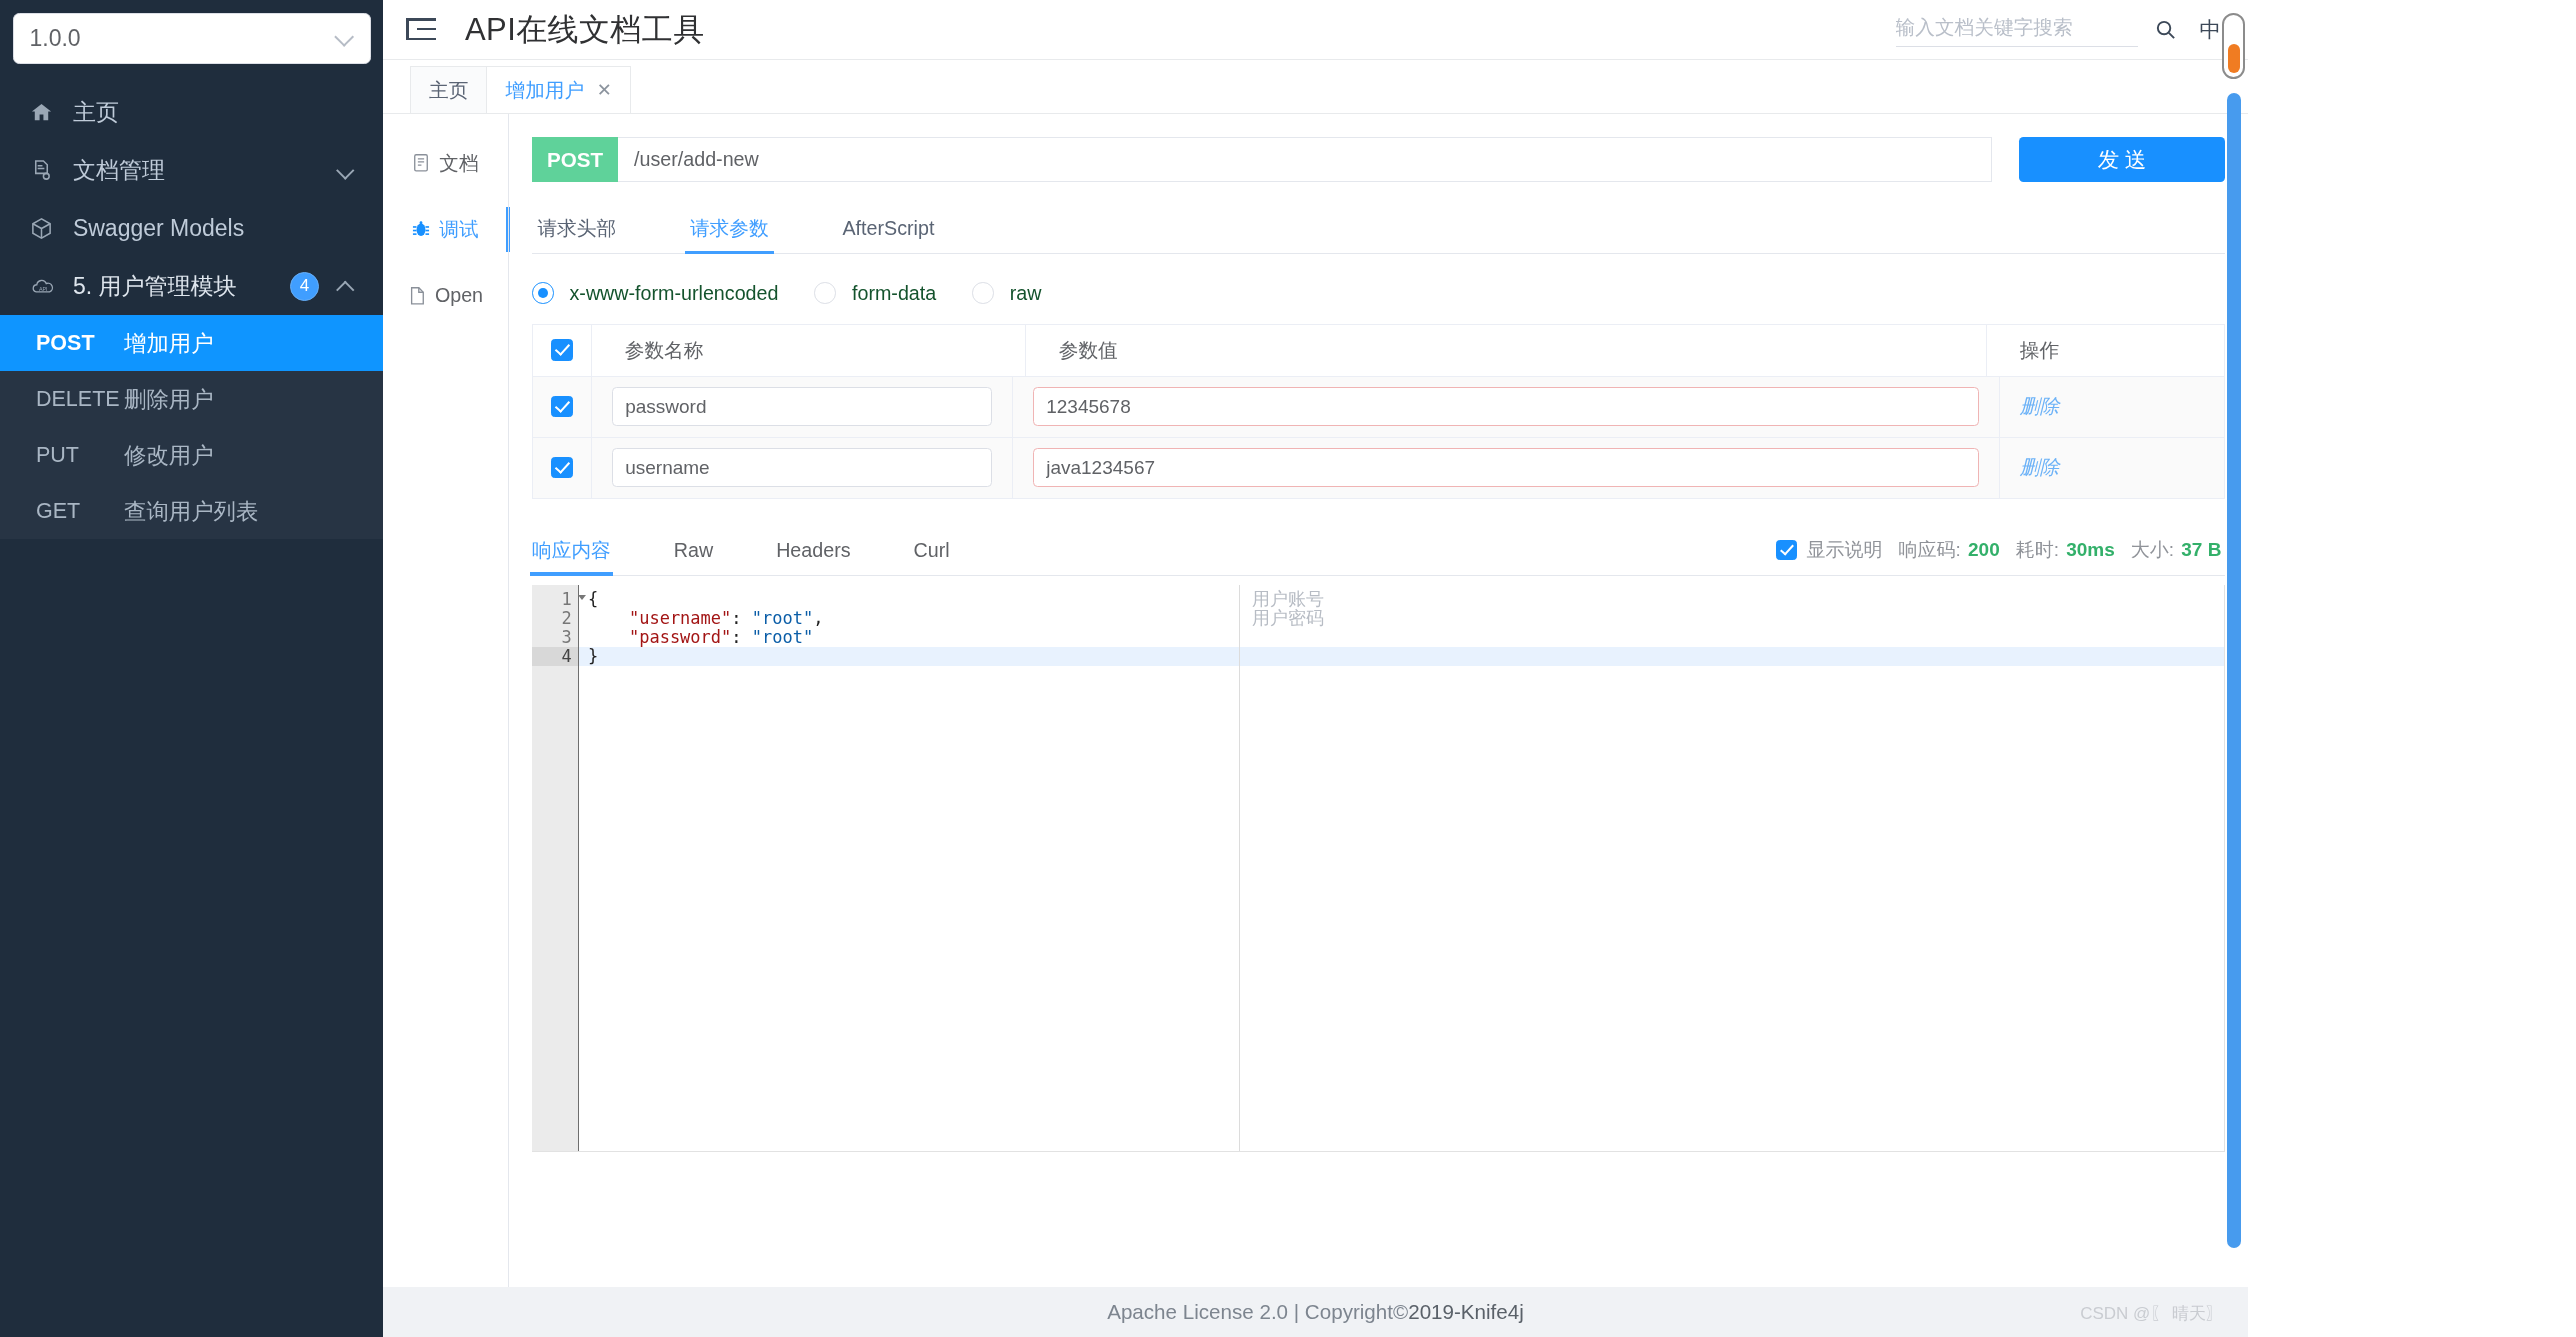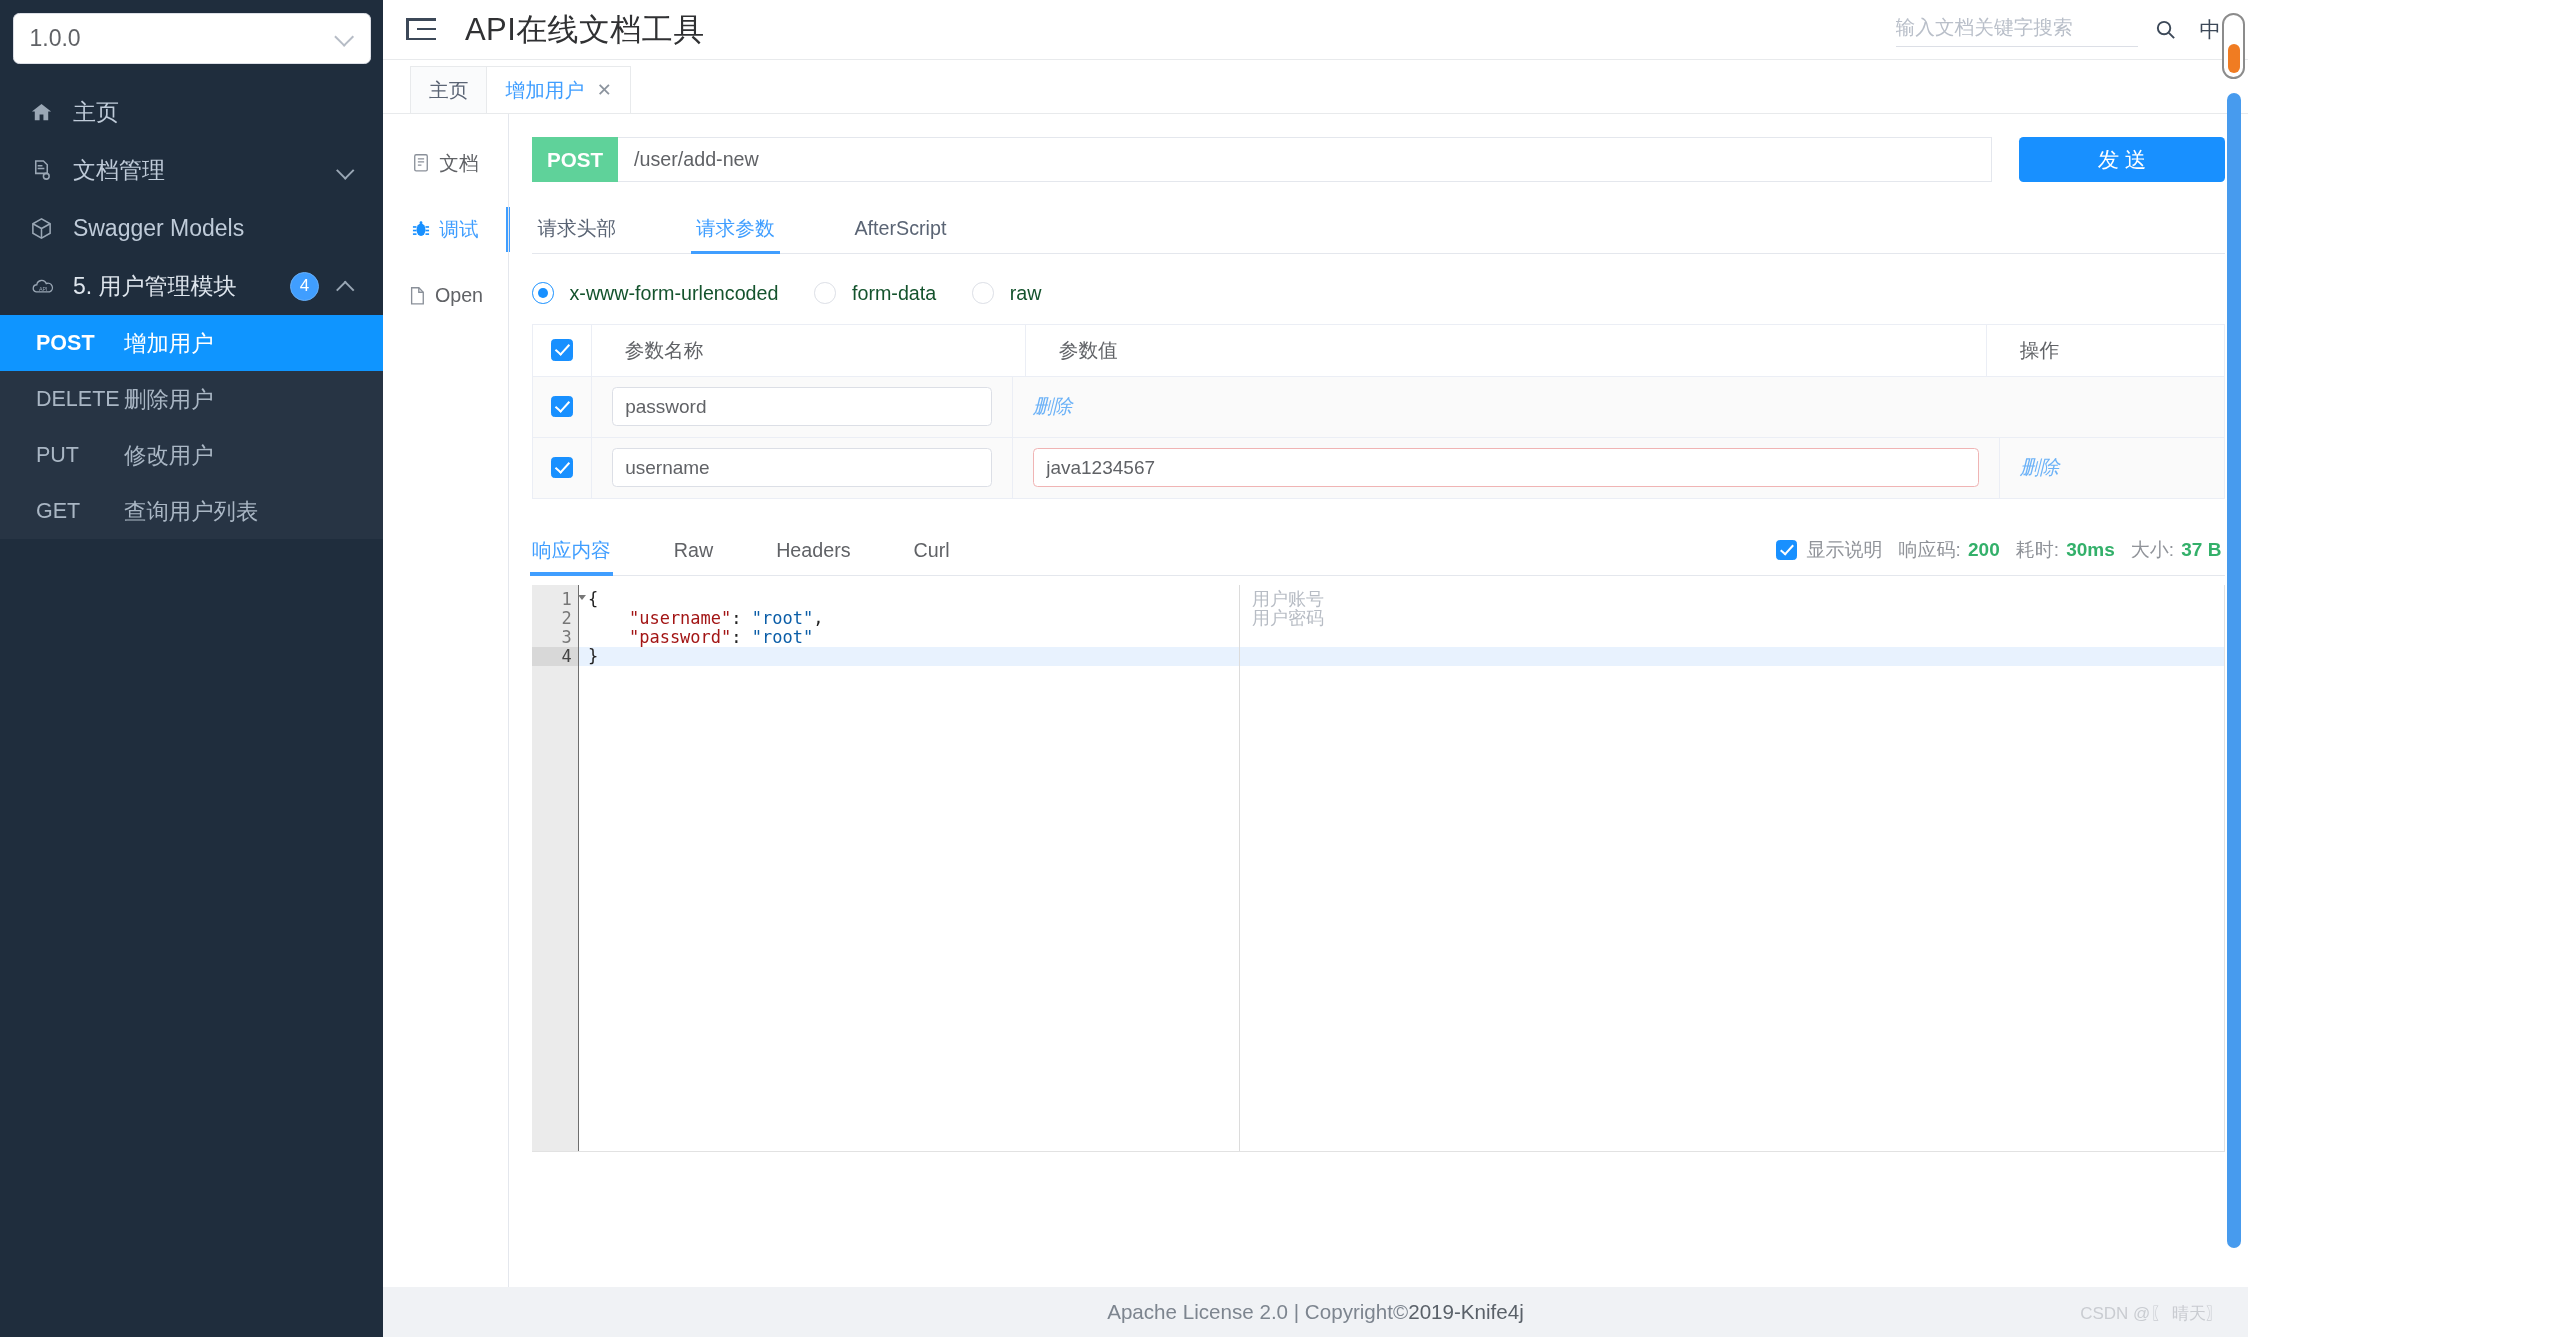--- a/index.html
+++ b/index.html
@@ -163,21 +163,21 @@
   }
   .send-btn {
     width: 206px; flex: 0 0 206px; margin-left: 27px;
     background: #1890ff; color: #fff; font-size: 21.5px;
     border: none; border-radius: 4.5px; cursor: pointer;
     font-family: "Liberation Sans", sans-serif;
     letter-spacing: 5.4px; text-indent: 5.4px;
   }
 
   .req-tabs {
-    display: flex; align-items: center; gap: 14px;
+    display: flex; align-items: center; gap: 8px;
     border-bottom: 0.9px solid #e4e7ed; margin-top: 21.5px; height: 50px;
   }
   .req-tab {
     font-size: 19.7px; color: #5a6474; cursor: pointer;
     height: 50px; display: flex; align-items: center; padding: 0 5.4px;
     margin-right: 55px; position: relative;
   }
   .req-tab.active { color: #409eff; }
   .req-tab.active::after {
     content: ""; position: absolute; left: 0; right: 0; bottom: -0.9px;
@@ -540,20 +540,23 @@
             </div>
           </div>
 
           <div class="prow body">
             <div class="pc-check">
               <span class="chk"></span>
             </div>
             <div class="pc-name">
               <input class="pin" type="text" value="password" style="">
             </div>
+            <div class="pc-val">
+              <input class="pin val" type="text" value="12345678" style="">
+            </div>
             <div class="pc-op">
               <span class="del-link">删除</span>
             </div>
           </div>
 
           <div class="prow body">
             <div class="pc-check">
               <span class="chk"></span>
             </div>
             <div class="pc-name">

